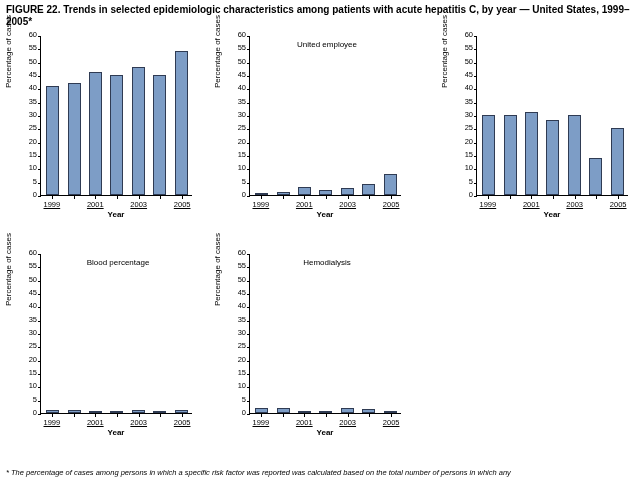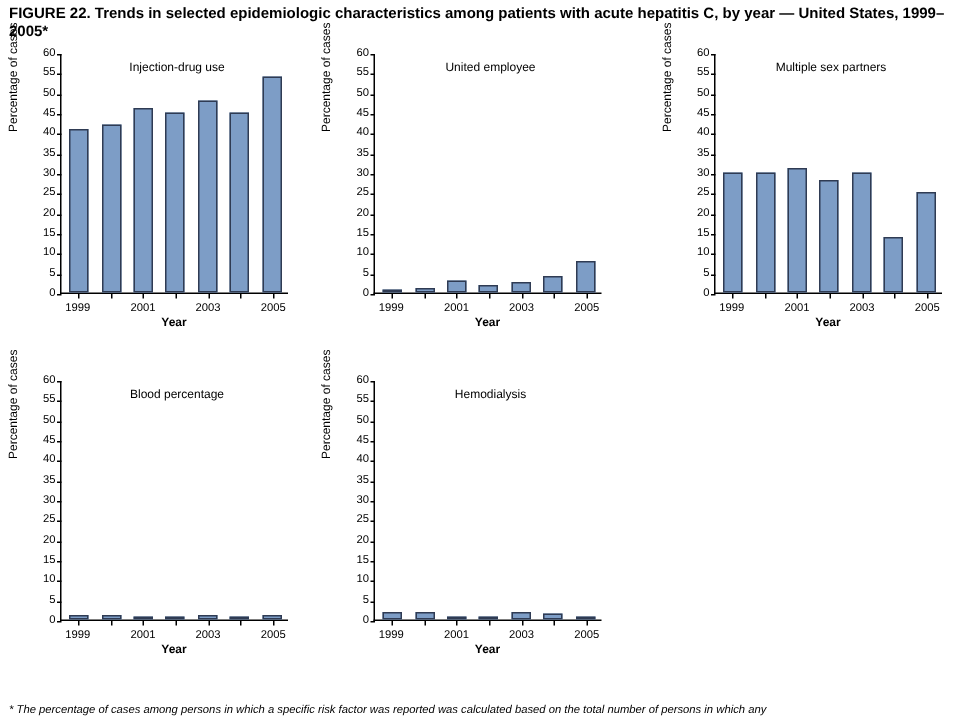--- a/index.html
+++ b/index.html
@@ -114,20 +114,21 @@
     width: 0;
     height: 3px;
     border-left: 1px solid #000;
   }
   .xtick-label {
     position: absolute;
     top: 4px;
     font-size: 7.5px;
     transform: translateX(-50%);
     white-space: nowrap;
+    text-decoration: underline;
   }
   .xlabel {
     position: absolute;
     left: 36px;
     top: 180px;
     width: 152px;
     text-align: center;
     font-size: 8px;
     font-weight: bold;
   }
@@ -145,21 +146,20 @@
     text-indent: 8px;
   }
 </style>
 </head>
 <body>
 
 <div id="figure-title">FIGURE 22. Trends in selected epidemiologic characteristics among patients with acute hepatitis C, by year — United States, 1999–2005*</div>
 
 <div class="panel panel-row1 p1">
   <div class="ylabel">Percentage of cases</div>
-  <div class="plot-title">Injection-drug use</div>
   <div class="plotbox">
     <div class="ticks">
         <div class="tick-row" style="top: 160px;">
           <span class="tick-label">0</span>
           <span class="tick-mark"></span>
         </div>
         <div class="tick-row" style="top: 146.667px;">
           <span class="tick-label">5</span>
           <span class="tick-mark"></span>
         </div>
@@ -313,21 +313,20 @@
       <div class="xtick-label" style="left: 98.7143px;">2003</div>
       <div class="xtickmark" style="left: 120.429px;"></div>
       <div class="xtickmark" style="left: 142.143px;"></div>
       <div class="xtick-label" style="left: 142.143px;">2005</div>
     </div>
   <div class="xlabel">Year</div>
 </div>
 
 <div class="panel panel-row1 p3">
   <div class="ylabel">Percentage of cases</div>
-  <div class="plot-title">Multiple sex partners</div>
   <div class="plotbox">
     <div class="ticks">
         <div class="tick-row" style="top: 160px;">
           <span class="tick-label">0</span>
           <span class="tick-mark"></span>
         </div>
         <div class="tick-row" style="top: 146.667px;">
           <span class="tick-label">5</span>
           <span class="tick-mark"></span>
         </div>

